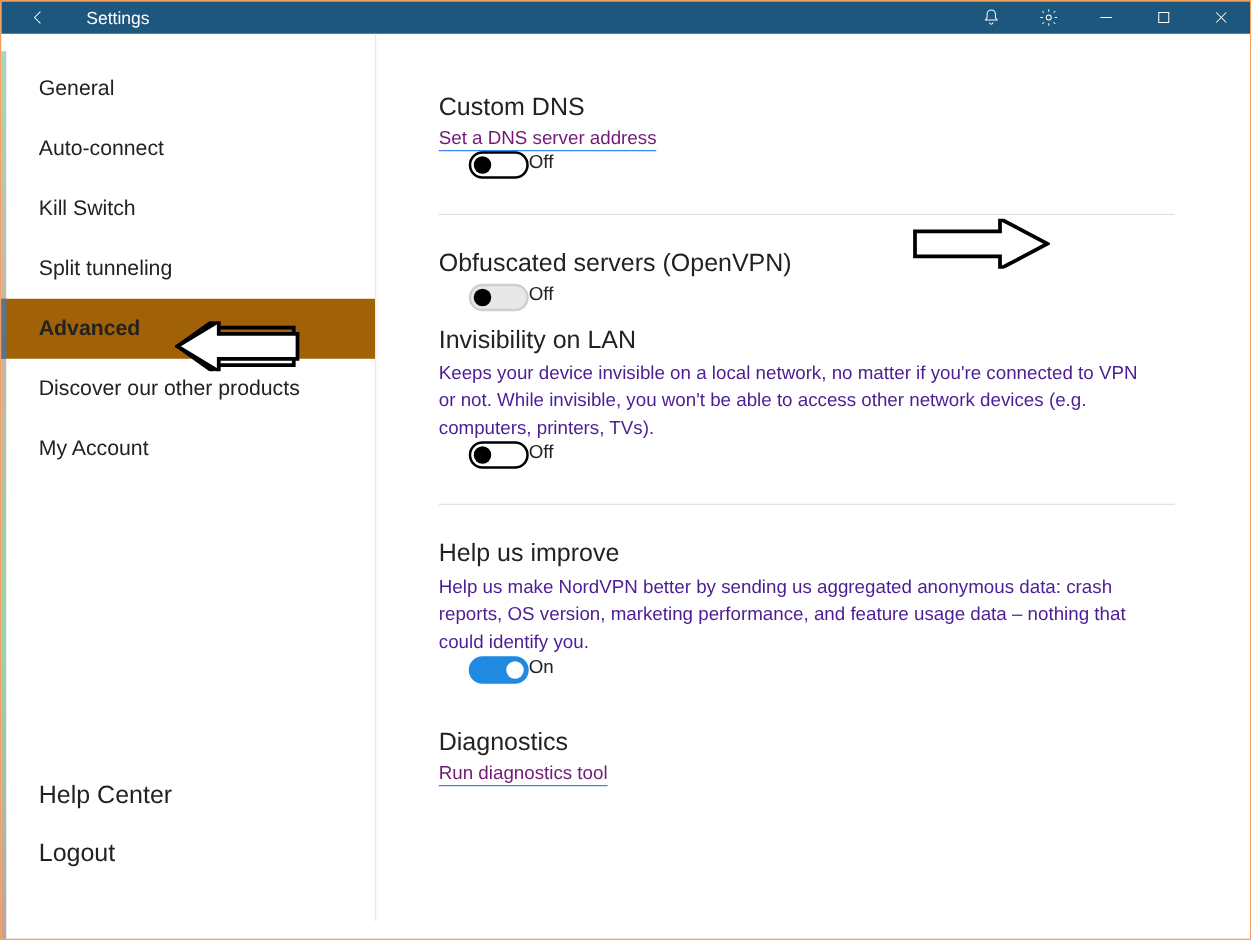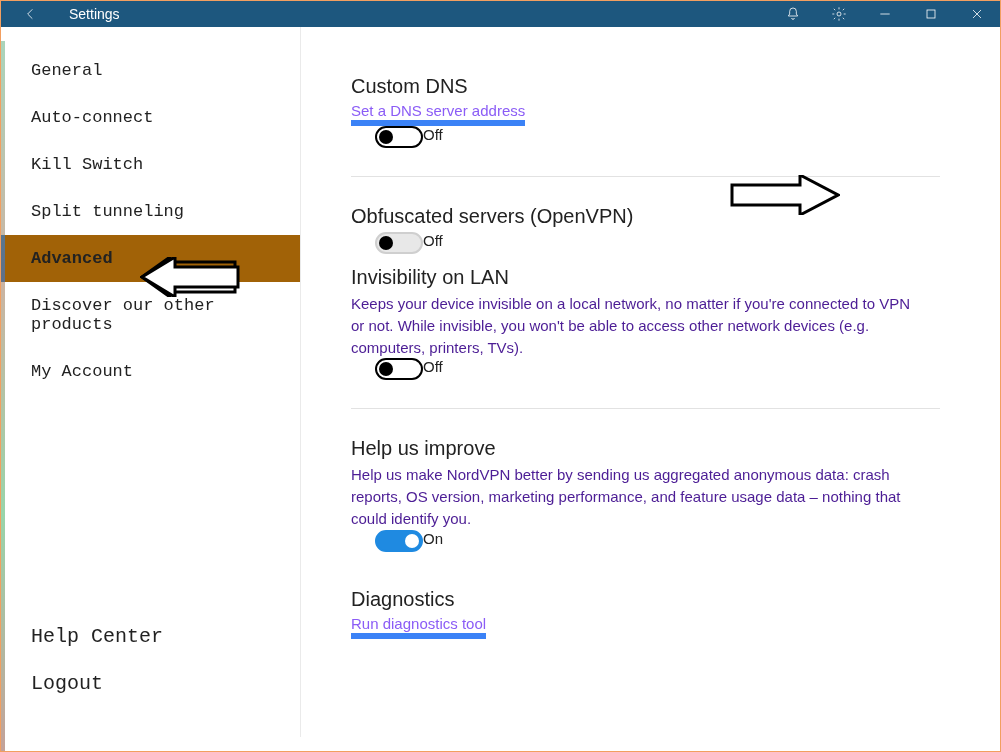--- a/index.html
+++ b/index.html
@@ -23,21 +23,20 @@
     cursor: pointer;
   }
   .titlebar svg { width:16px; height:16px; stroke:#fff; fill:none; stroke-width:1.2; }
 
   
   .layout { display:flex; height: calc(100% - 40px); }
   .sidebar {
     width: 300px; border-right: 1px solid #eaeaea;
     display:flex; flex-direction:column;
     padding-top: 20px;
-    font-family: Liberation Mono, monospace;
   }
   .sidebar .navlist { flex:1; }
   .sidebar .item {
     padding: 14px 30px; font-size: 17px; color:#222;
     cursor: pointer;
   }
   .sidebar .item.active {
     font-weight: 700; border-left: 4px solid #257bd0; background:#a16207;
     padding-left: 26px;
   }
@@ -61,21 +60,21 @@
   }
   .section { padding: 18px 0; flex-direction: column; }
   .divider { border: none; border-top: 1px solid #e2e2e2; margin: 10px 0; }
 
   .row { display:flex; align-items:flex-start; }
   .row .info { flex:1; padding-right: 20px; }
   .row .ctrl { display:flex; align-items:flex-start; min-width: 100px; justify-content:flex-end; }
 
   .setting-title { font-size: 20px; color:#222; margin-bottom: 4px; }
   .setting-desc { font-size: 15px; color: #4c1d95; line-height: 1.45; margin-top: 2px; }
-  .link { color:#8b5cf6; text-decoration: none; border-bottom: 6px solid #3b82f6; padding-bottom:1px; font-size:15px; cursor:pointer; display:inline-block; }
+  .link { color:#701a75; text-decoration: none; border-bottom: 1px solid #3b82f6; padding-bottom:1px; font-size:15px; cursor:pointer; display:inline-block; }
 
   
   .toggle {
     width: 48px; height: 22px; border-radius: 22px; position:relative;
     cursor:pointer; display:inline-block;
   }
   .toggle.off-black {
     border: 2px solid #000; background:#fff;
   }
   .toggle.off-black::after {

